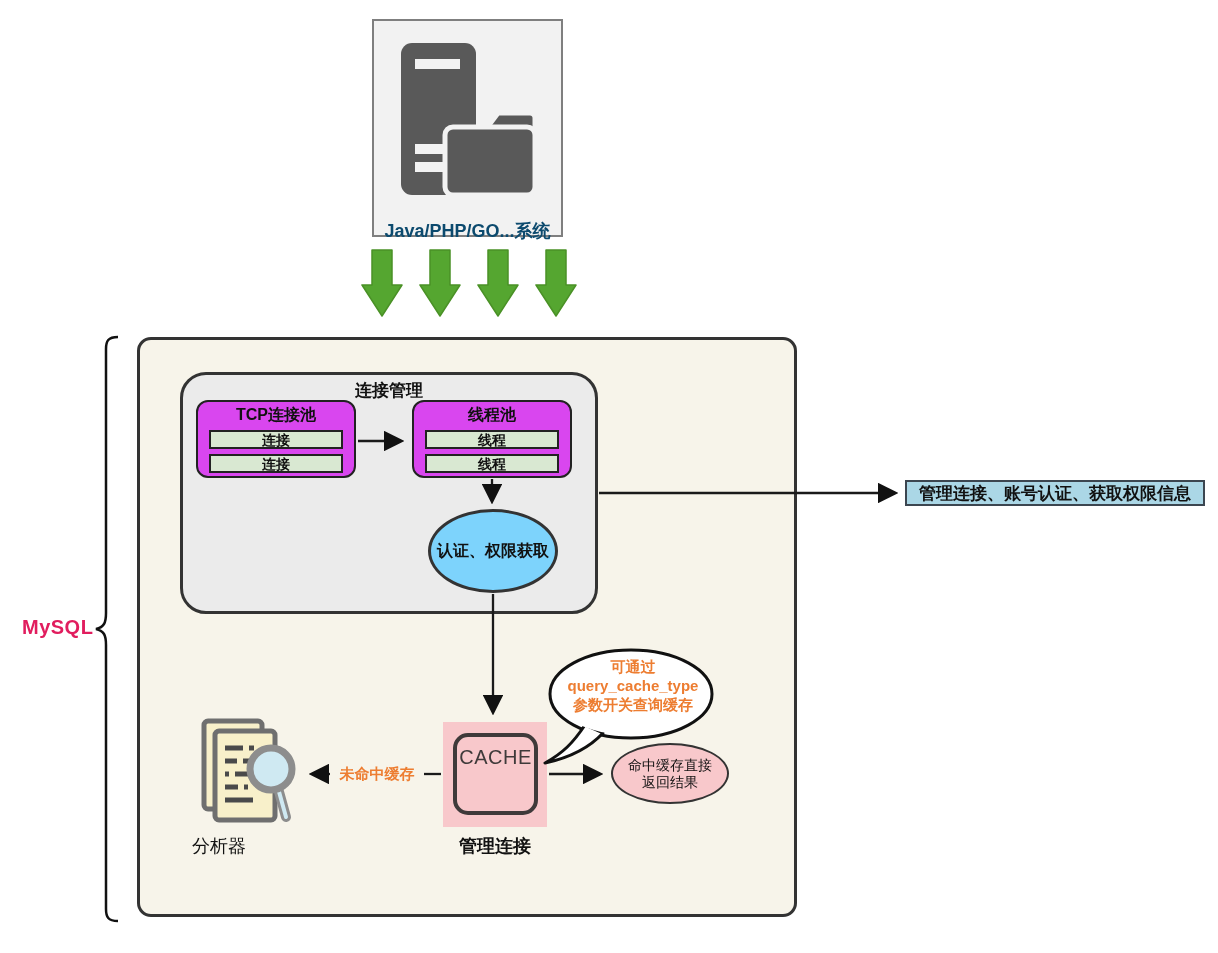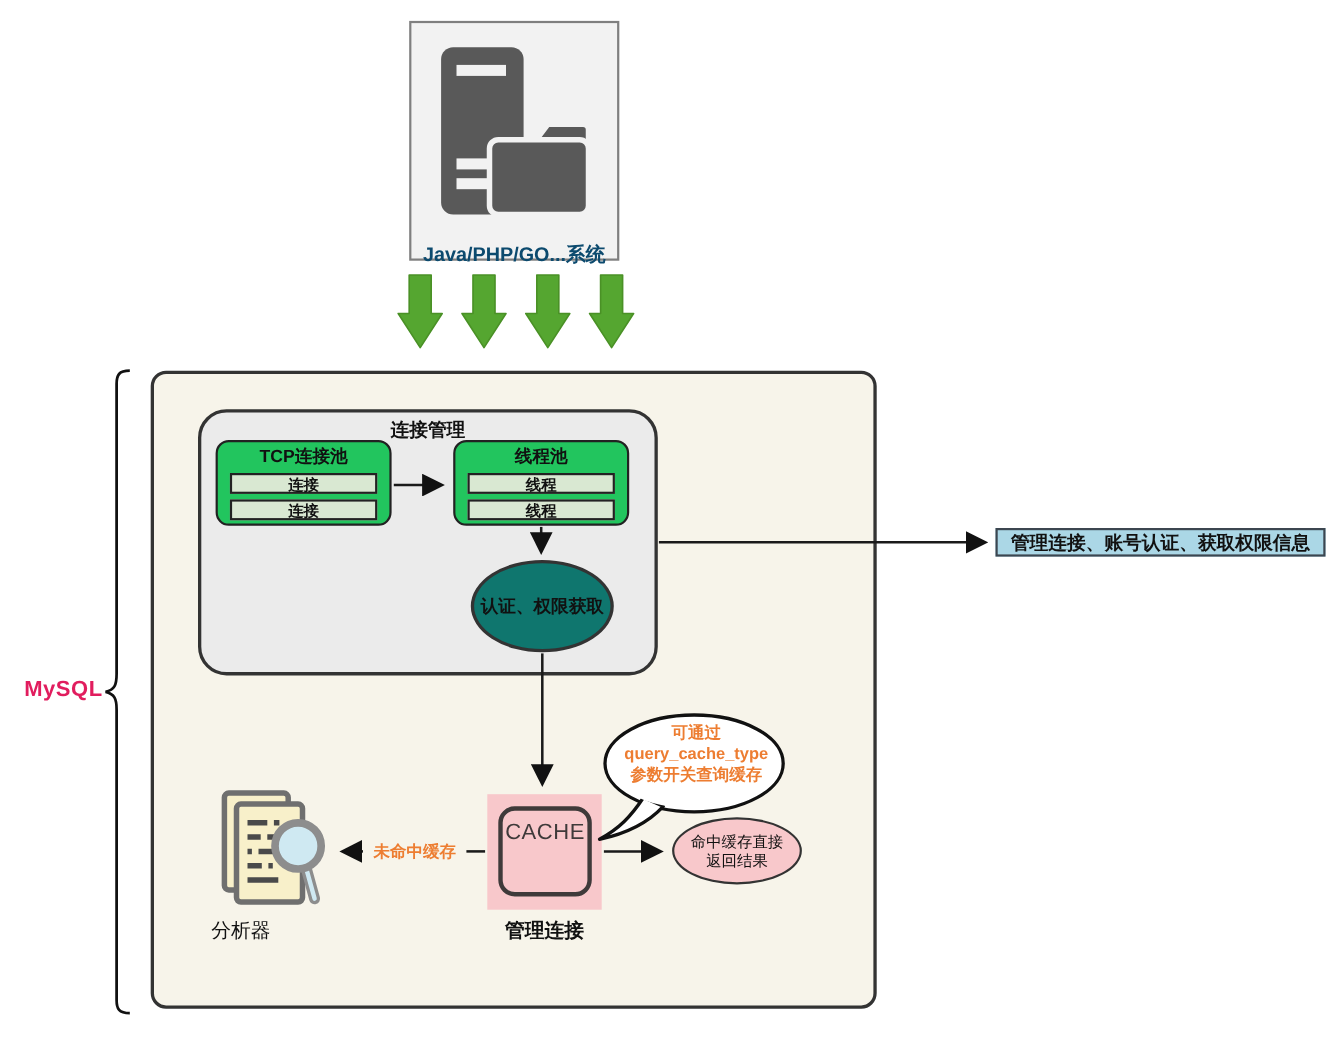--- a/index.html
+++ b/index.html
@@ -10,28 +10,28 @@
   .abs{position:absolute;}
   
   .client-box{left:372px;top:19px;width:191px;height:218px;background:#f2f2f2;border:2px solid #7f7f7f;box-sizing:border-box;}
   .client-label{left:0;top:198px;width:100%;text-align:center;font-weight:bold;font-size:18px;color:#0c4a6e;}
   
   .mysql-box{left:137px;top:337px;width:660px;height:580px;background:#f7f4ea;border:3px solid #333;border-radius:14px;box-sizing:border-box;}
   .mysql-label{left:22px;top:616px;width:74px;font-weight:bold;font-size:20px;color:#e11d5e;letter-spacing:.5px;}
   
   .manager-box{left:180px;top:372px;width:418px;height:242px;background:#ebebeb;border:3px solid #333;border-radius:26px;box-sizing:border-box;z-index:1;}
   .manager-title{left:180px;top:379px;width:418px;text-align:center;font-weight:bold;font-size:17px;z-index:2;}
-  .pool-box{width:160px;height:78px;background:#22c55e;border:2px solid #222;border-radius:12px;box-sizing:border-box;z-index:2;padding-left:45px;}
+  .pool-box{width:160px;height:78px;background:#d946ef;border:2px solid #222;border-radius:12px;box-sizing:border-box;z-index:2;padding-left:45px;}
   .tcp-pool{left:196px;top:400px;}
   .thread-pool{left:412px;top:400px;}
   .pool-title{left:0;top:3px;width:100%;text-align:center;font-weight:bold;font-size:16px;}
   .pool-row{left:11px;width:134px;height:19px;background:#d9e8d2;border:2px solid #222;box-sizing:border-box;text-align:center;font-weight:bold;font-size:14px;line-height:16px;}
   .row1{top:28px;} .row2{top:52px;}
   
-  .auth-ellipse{left:428px;top:509px;width:130px;height:84px;background:#0f766e;border:3px solid #333;border-radius:50%;box-sizing:border-box;display:flex;align-items:center;justify-content:center;font-weight:bold;font-size:16px;z-index:2;text-align:center;}
+  .auth-ellipse{left:428px;top:509px;width:130px;height:84px;background:#7dd3fc;border:3px solid #333;border-radius:50%;box-sizing:border-box;display:flex;align-items:center;justify-content:center;font-weight:bold;font-size:16px;z-index:2;text-align:center;}
   
   .auth-note{left:905px;top:480px;width:300px;height:26px;background:#abd7e6;border:2px solid #3c4650;box-sizing:border-box;text-align:center;font-weight:bold;font-size:17px;line-height:23px;z-index:2;}
   
   .cache-outer{left:443px;top:722px;width:104px;height:105px;background:#f8c8cb;z-index:2;}
   .cache-inner{left:10px;top:11px;width:85px;height:82px;background:#f8c8cb;border:4px solid #3f3a3a;border-radius:15px;box-sizing:border-box;text-align:center;}
   .cache-text{left:0;top:9px;width:100%;text-align:center;font-size:20px;color:#3f3a3a;letter-spacing:.5px;}
   .cache-label{left:437px;top:834px;width:116px;text-align:center;font-weight:bold;font-size:18px;z-index:2;}
   .analyzer-label{left:192px;top:834px;width:112px;text-align:left;font-weight:normal;font-size:18px;z-index:2;}
   
   .hit-ellipse{left:611px;top:743px;width:118px;height:61px;background:#f8c8cb;border:2px solid #333;border-radius:50%;box-sizing:border-box;display:flex;flex-direction:column;align-items:center;justify-content:center;font-weight:normal;font-size:14px;line-height:17px;z-index:2;text-align:center;}

